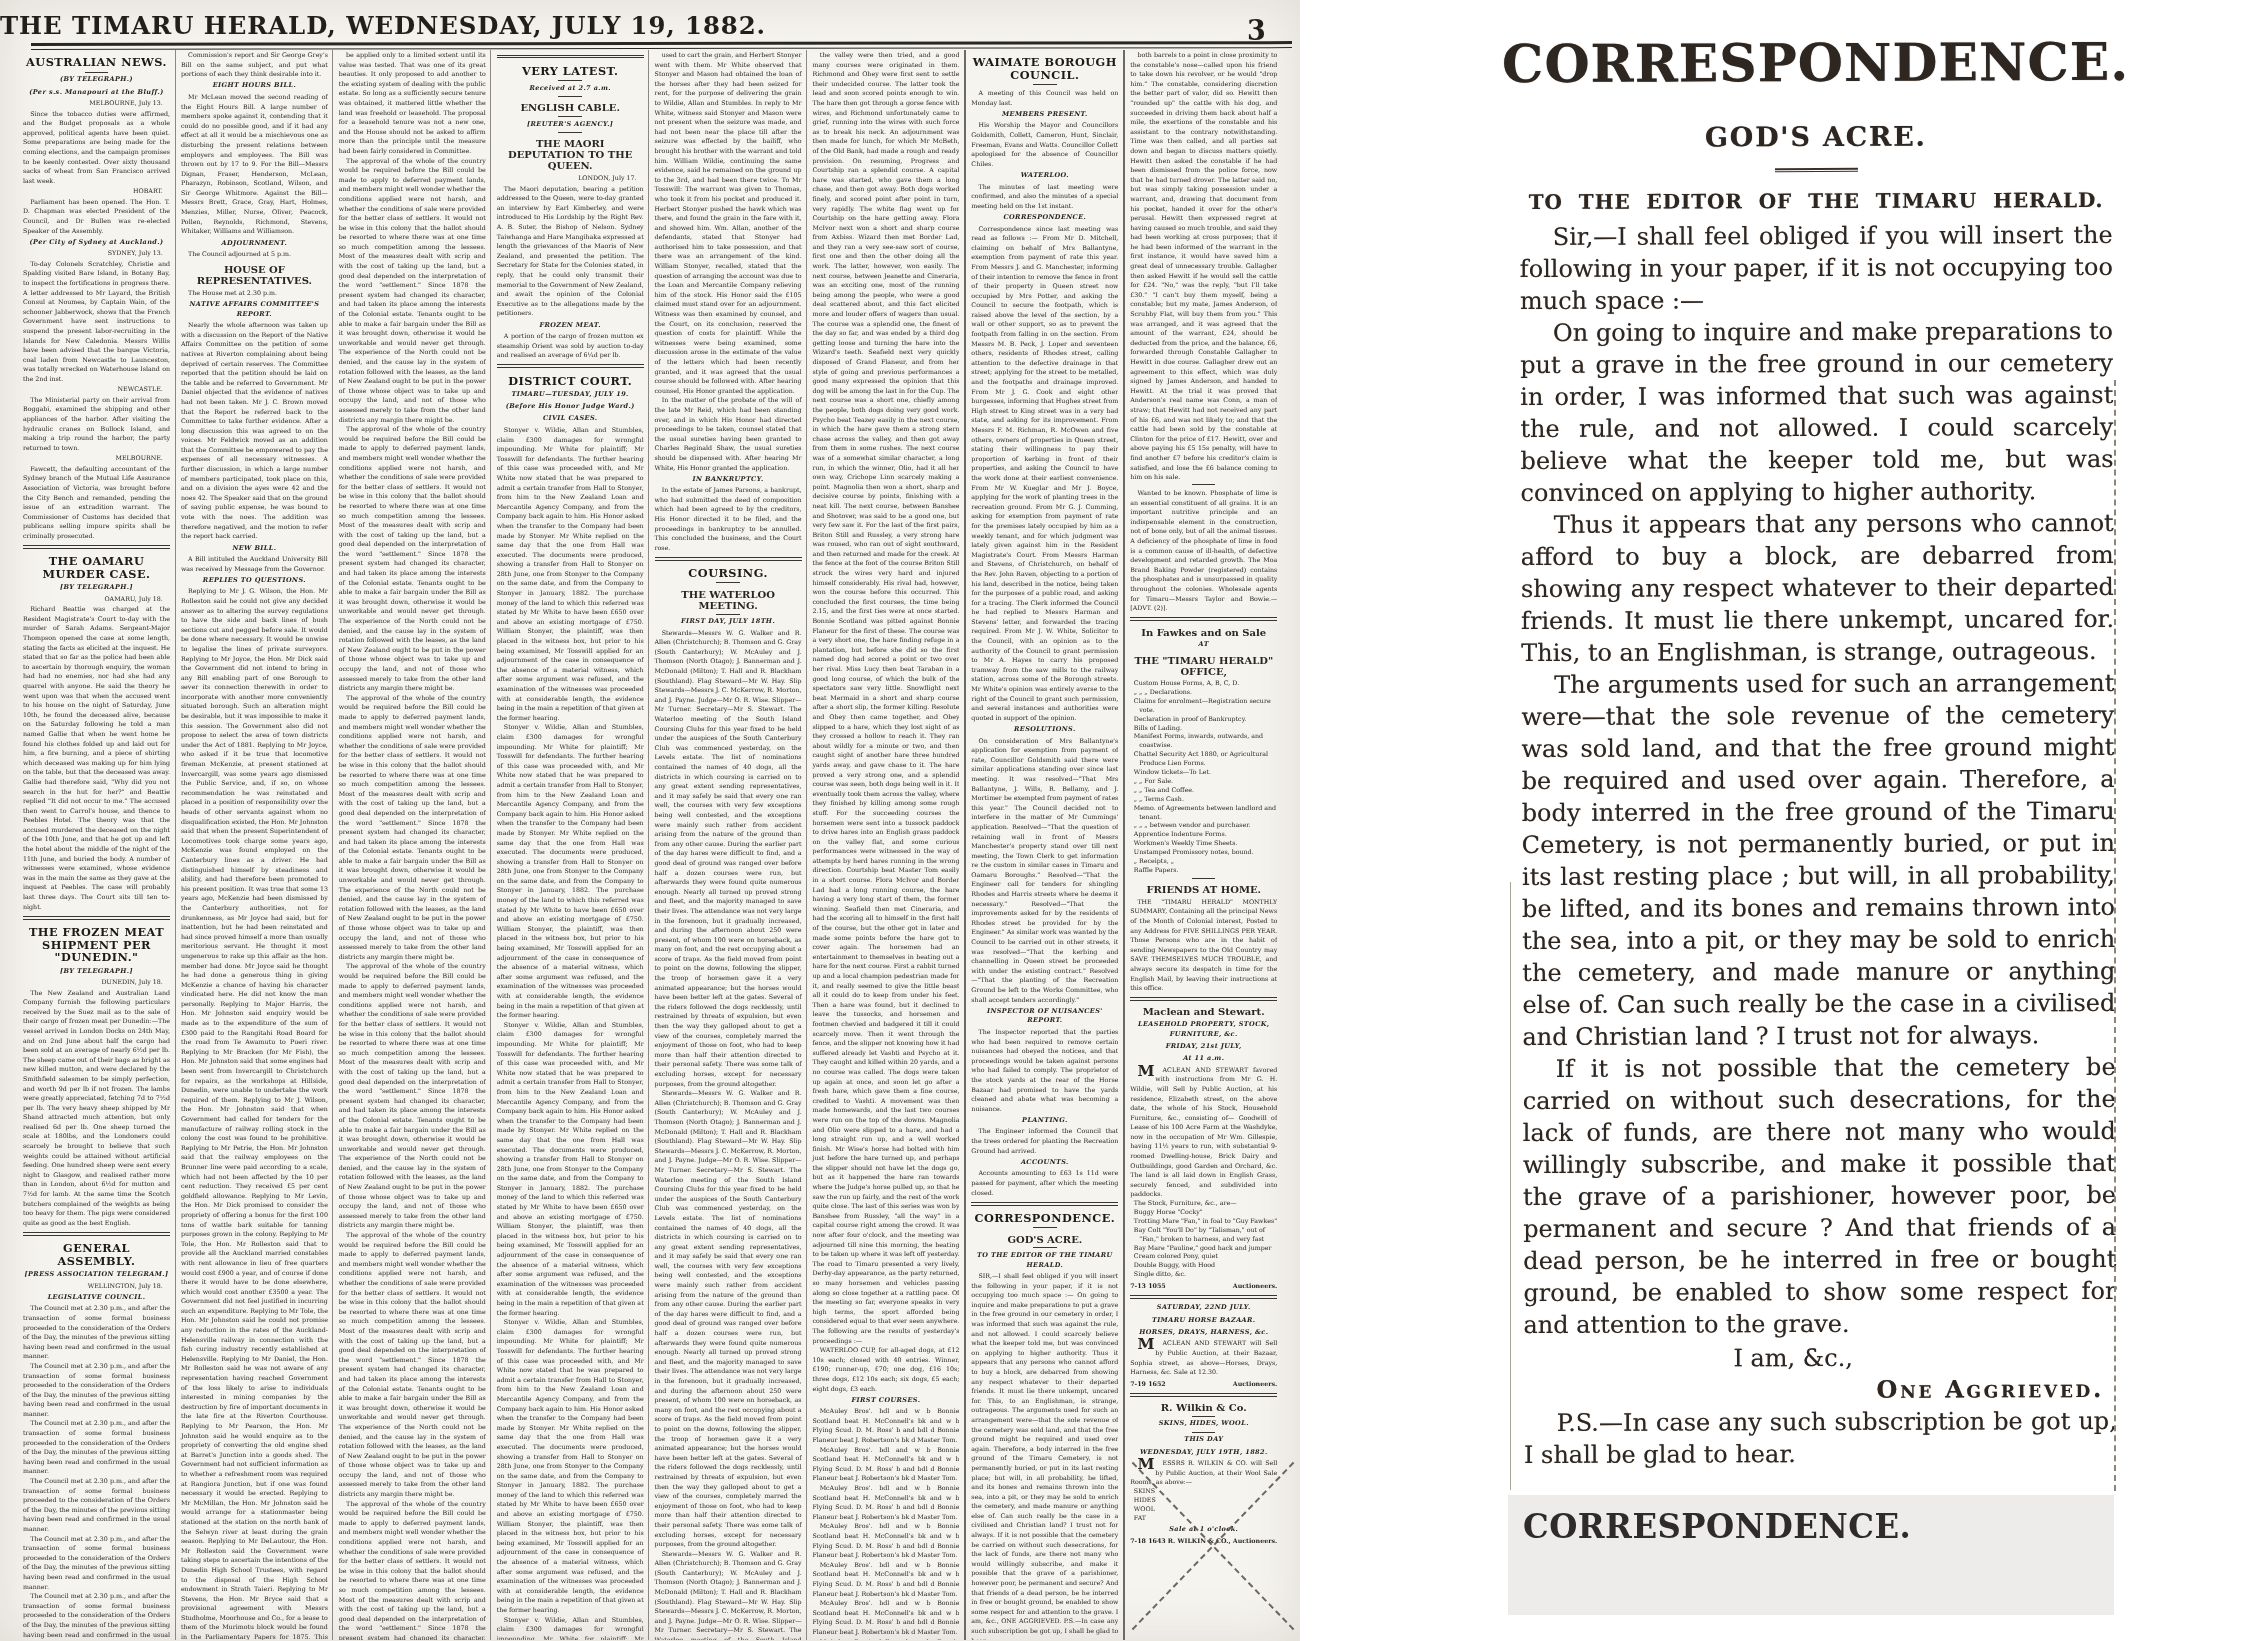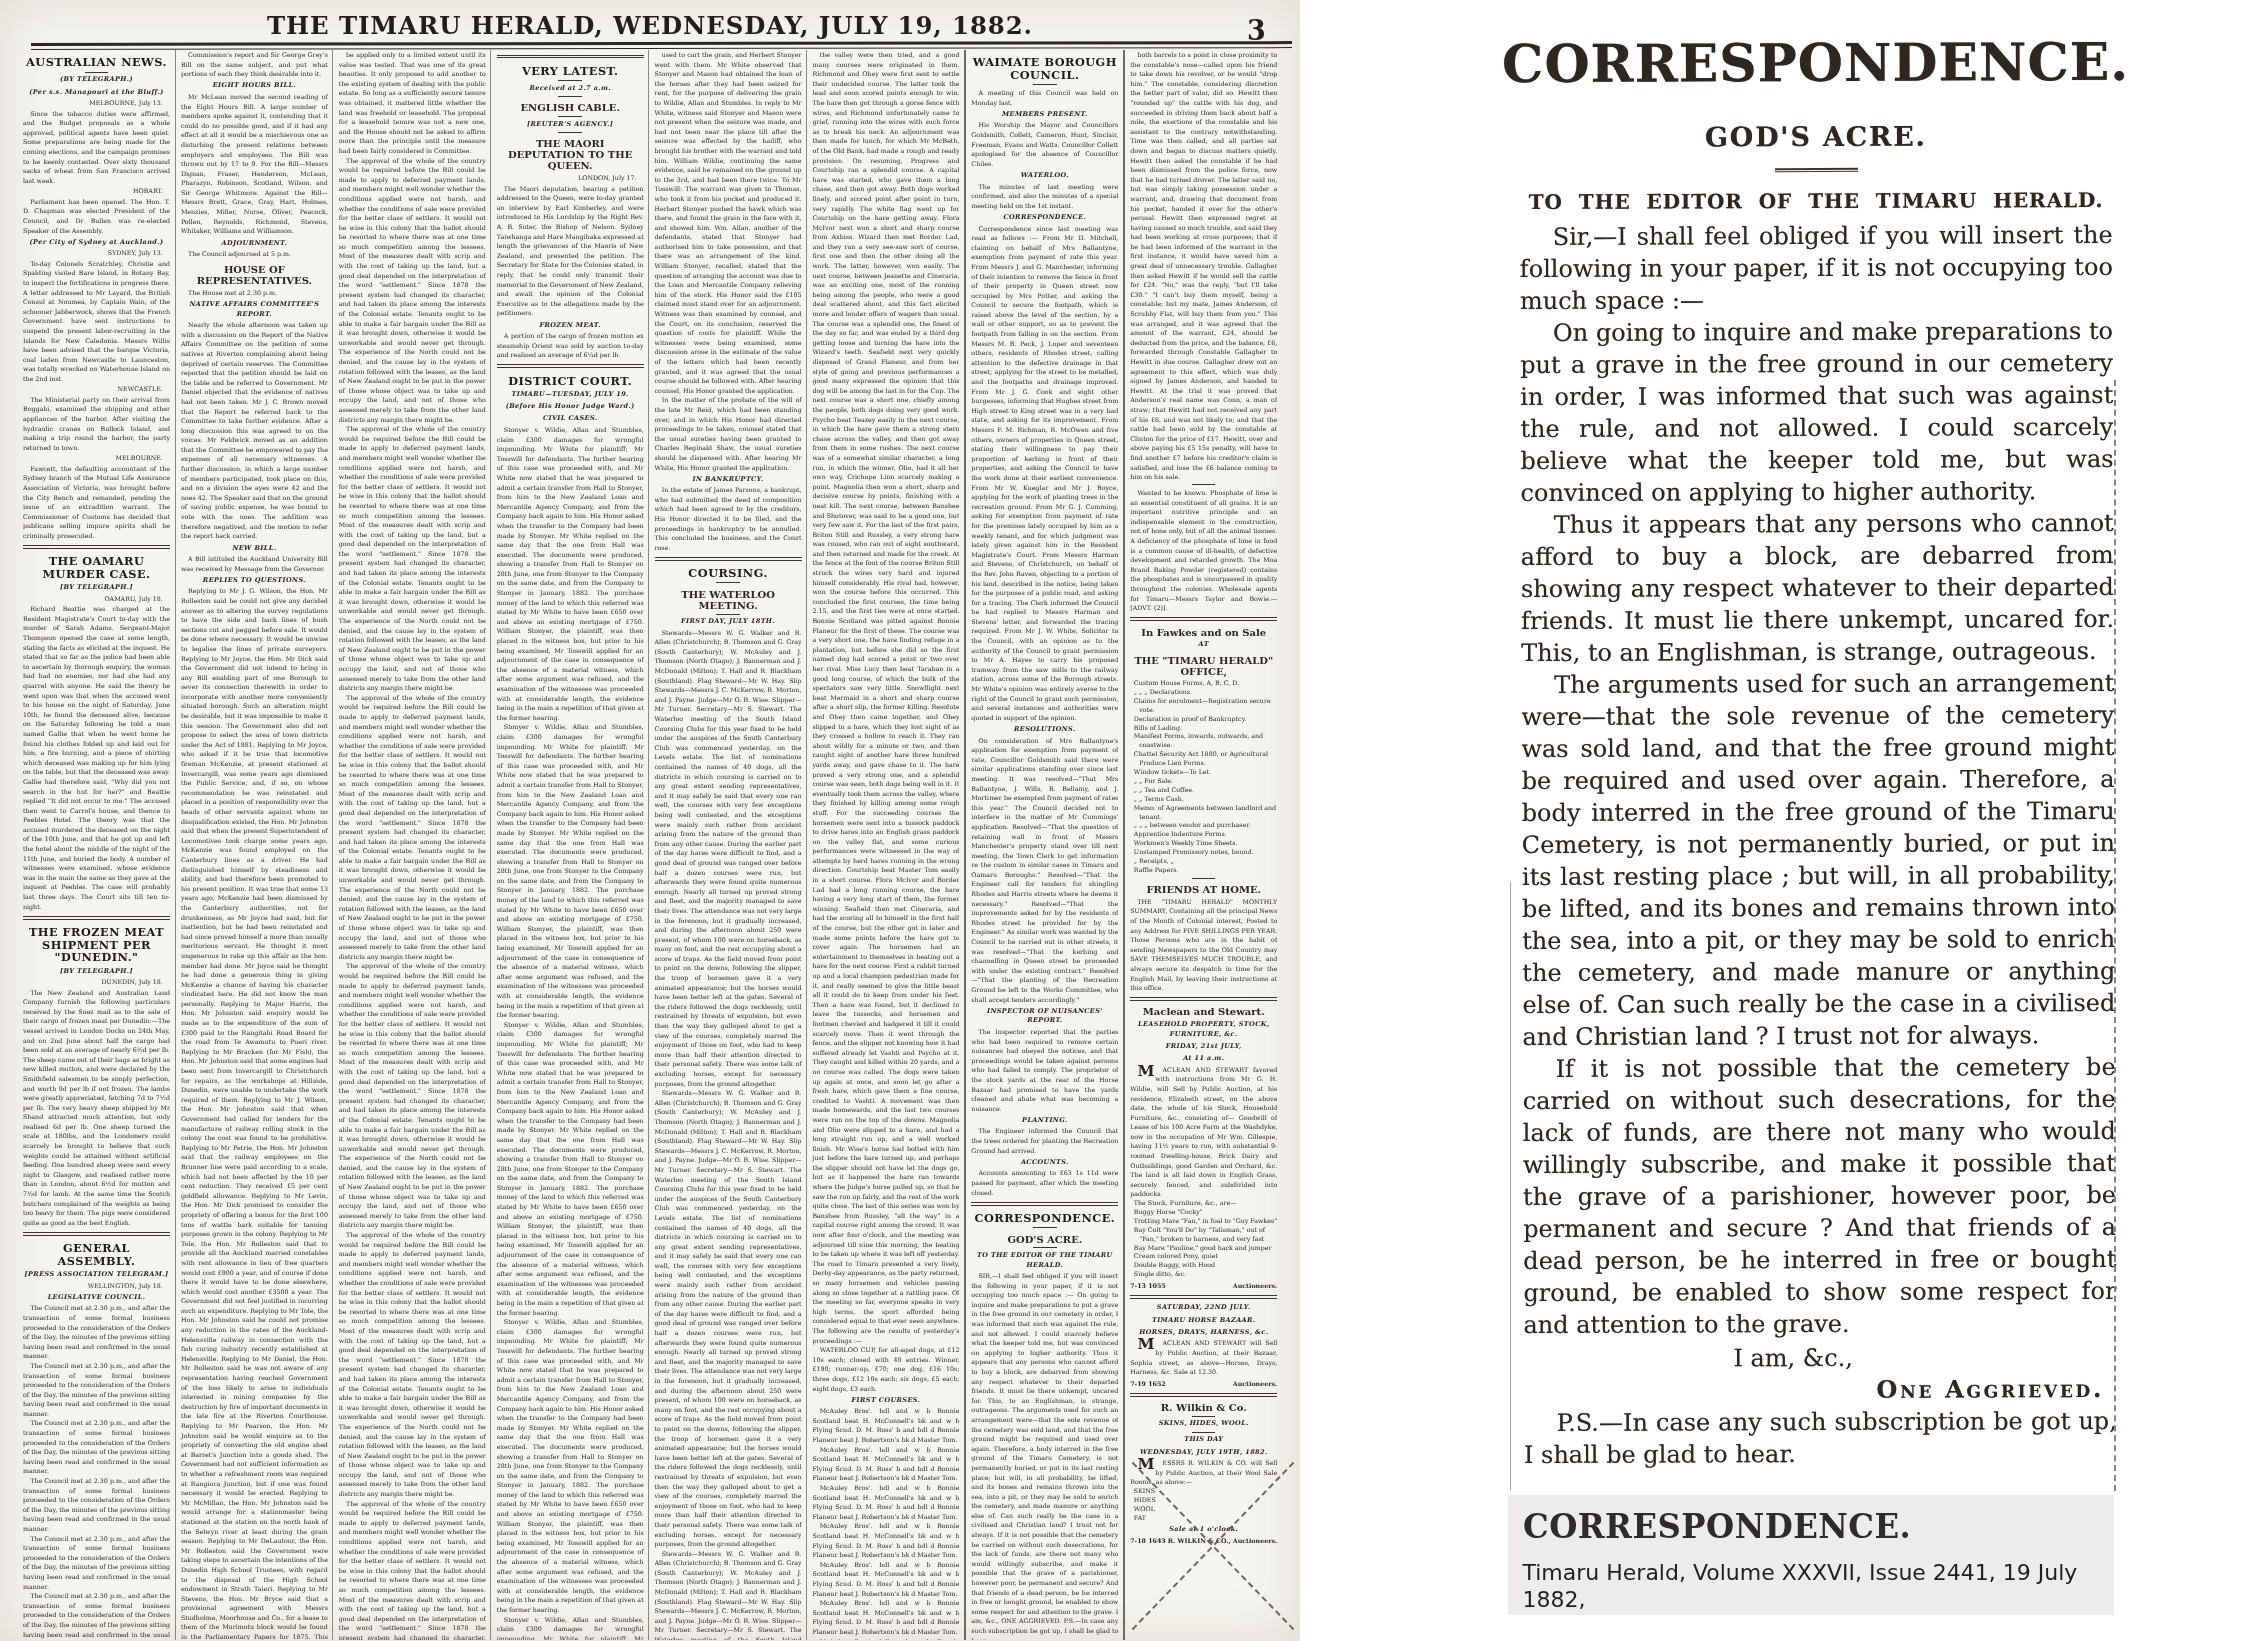--- a/index.html
+++ b/index.html
@@ -2,21 +2,21 @@
 <html style="font-size:14.5px"><head>
 <meta charset="utf-8">
 <style>
   html,body{margin:0;padding:0;background:#ffffff;}
   #screen{position:relative;width:2262px;height:1642px;background:#ffffff;overflow:hidden;
           font-family:"DejaVu Serif", serif;color:#272220;}
 
   
   #paper{position:absolute;left:0;top:0;width:1300px;height:1642px;background:#f6f4ef;
          box-shadow:inset 0 0 54px rgba(120,110,95,0.18);}
-  #masthead{position:absolute;left:0;top:11px;width:1300px;text-align:center;
+  #masthead{position:absolute;left:0;top:11px;width:1300px;text-align:left;
             font-size:24.4px;font-weight:bold;letter-spacing:0.9px;color:#221e1a;}
   #pagenum{position:absolute;left:1247px;top:14.5px;font-size:27px;font-weight:bold;color:#221e1a;}
   #mastrule{position:absolute;left:31px;top:42px;width:1261px;height:2.7px;
             border-top:3.6px solid #2a2722;border-bottom:0.9px solid #2a2722;transform:rotate(-0.08deg);}
 
   #columns{position:absolute;left:23px;top:50px;width:1259px;height:1590px;
            display:flex;align-items:stretch;}
   .col{width:147px;height:100%;overflow:hidden;font-size:6.3px;line-height:9.6px;
        text-align:justify;color:#2a2520;flex:none;}
   .col + .col{border-left:0.9px solid #8d887f;padding-left:5.4px;margin-left:4.5px;}
@@ -318,20 +318,16 @@
       <div id="clip-valediction">I am, &amp;c.,</div>
       <div id="clip-signature">One Aggrieved.</div>
       <div id="clip-ps">P.S.—In case any such subscription be got up, I shall be glad to hear.</div>
     </div>
   </div>
   <div id="clip-edge-r"></div>
   <div id="clip-edge-l"></div>
 
   <div id="caption">
     <div id="caption-title">CORRESPONDENCE.</div>
-    <div id="caption-cite">
-      <span>Timaru Herald, Volume XXXVII, Issue 2441, 19 July 1882,</span><br>
-      <span>Page 3</span>
-    </div>
   </div>
 
 </div>
 
 
 </body></html>

